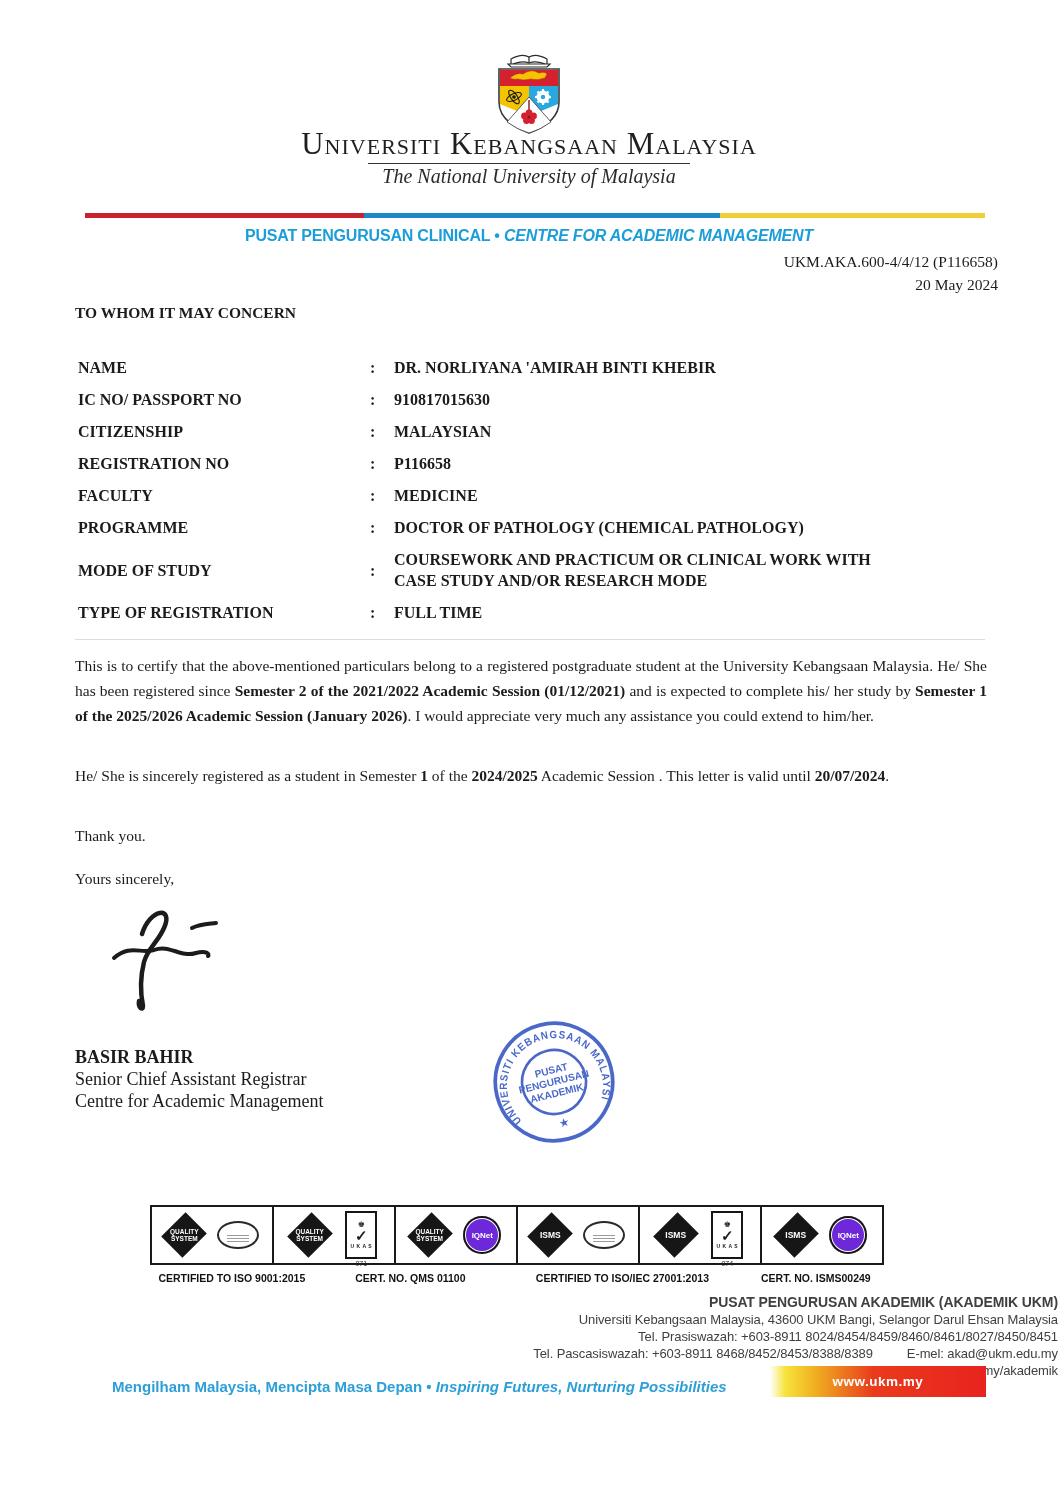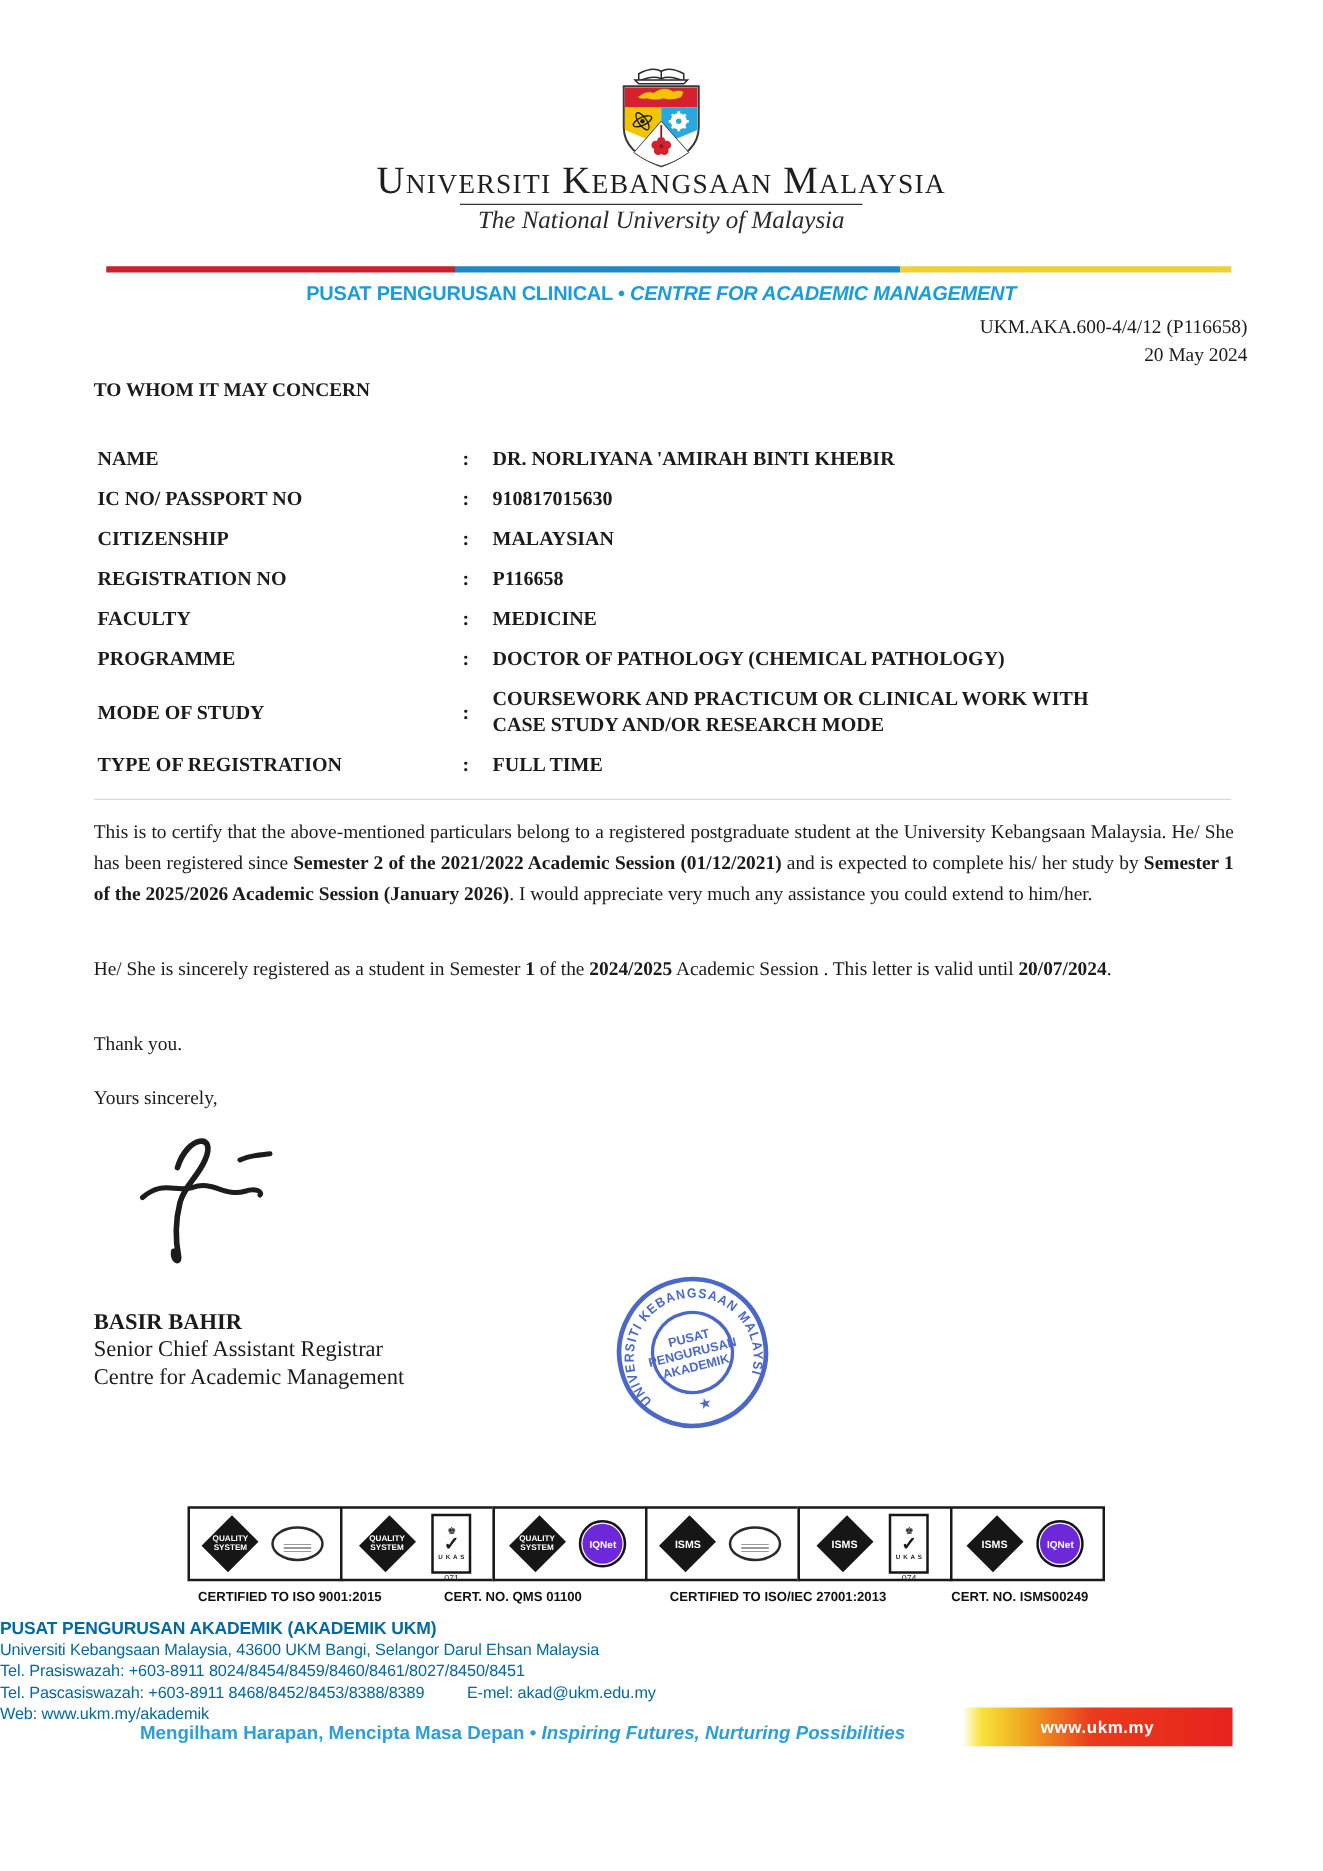--- a/index.html
+++ b/index.html
@@ -69,22 +69,22 @@
   .ukas .num { position:absolute; bottom:-10px; left:0; width:100%; text-align:center; font-size:7px; color:#222; }
   .iqnet { width:38px; height:38px; border-radius:50%; background:#6d28d9; color:#fff;
     display:flex; align-items:center; justify-content:center;
     font-family:"Liberation Sans", sans-serif; font-weight:bold; font-size:8px;
     box-shadow:inset 0 0 0 2px #141414, inset 0 0 0 3px #ffffff; }
   .cert-labels { top:1272px; left:150px; width:744px; display:flex;
     font-family:"Liberation Sans", sans-serif; font-weight:bold; font-size:10.5px; color:#111; }
   .cert-labels div { text-align:center; }
 
   
-  .footer { top:1294px; left:0; width:100%; text-align:left;
-    font-family:"Liberation Sans", sans-serif; font-size:13px; line-height:17px; color:#0369a1; letter-spacing:-0.1px; }
+  .footer { top:1294px; left:0; width:100%; text-align:right;
+    font-family:"Liberation Sans", sans-serif; font-size:13px; line-height:17px; color:#404040; letter-spacing:-0.1px; }
   .footer .ftitle { font-weight:bold; font-size:14px; }
   .footer .gap { display:inline-block; width:34px; }
   .tagline { top:1378px; left:112px; font-family:"Liberation Sans", sans-serif;
     font-weight:bold; font-size:15px; color:#2d9fd8; }
   .tagline .en { font-style:italic; }
   .banner { top:1366px; left:770px; width:216px; height:31px;
     background:linear-gradient(90deg,#ffffff 0%,#f7e33c 7%,#f0b322 20%,#ea3a1c 48%,#e8231e 100%);
     display:flex; align-items:center; justify-content:center; }
   .banner span { color:#fff; font-family:"Liberation Sans", sans-serif; font-weight:bold; font-size:13.5px; letter-spacing:0.5px; }
 </style>
@@ -312,20 +312,20 @@
   <div class="ftitle">PUSAT PENGURUSAN AKADEMIK (AKADEMIK UKM)</div>
   <div>Universiti Kebangsaan Malaysia, 43600 UKM Bangi, Selangor Darul Ehsan Malaysia</div>
   <div>Tel. Prasiswazah: +603-8911 8024/8454/8459/8460/8461/8027/8450/8451</div>
   <div>
     <span>Tel. Pascasiswazah: +603-8911 8468/8452/8453/8388/8389</span><span class="gap"></span><span>E-mel: akad@ukm.edu.my</span>
   </div>
   <div>Web: www.ukm.my/akademik</div>
 </div>
 
 <div class="abs tagline">
-  <span>Mengilham Harapan, Mencipta Masa Depan</span>
+  <span>Mengilham Malaysia, Mencipta Masa Depan</span>
   <span> <span>•</span> </span>
   <span class="en">Inspiring Futures, Nurturing Possibilities</span>
 </div>
 
 <div class="abs banner">
   <span>www.ukm.my</span>
 </div>
 
 </body></html>

